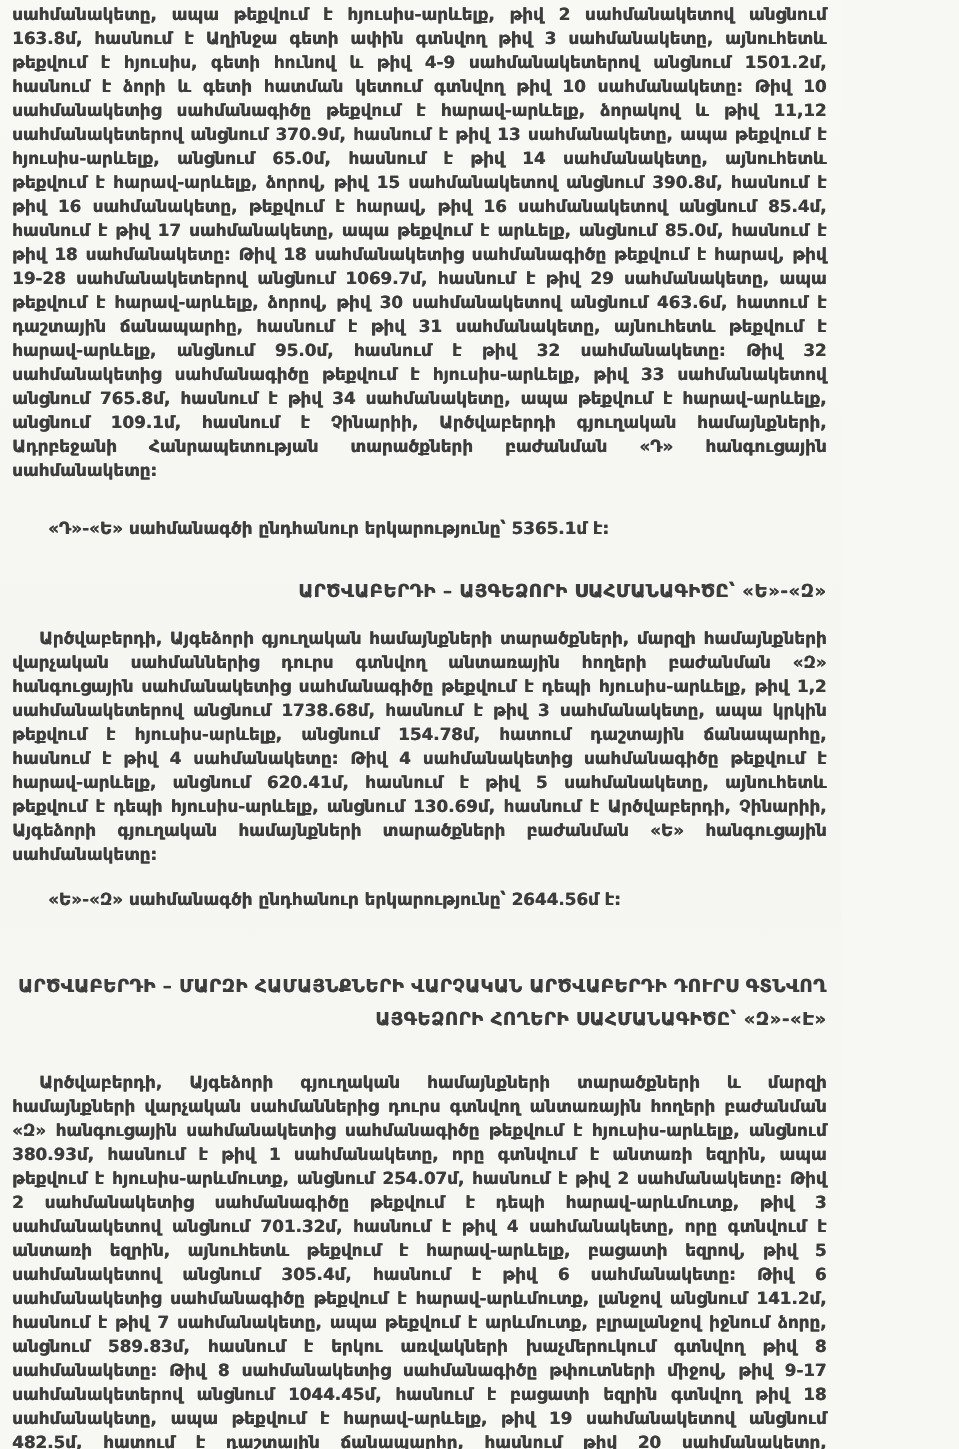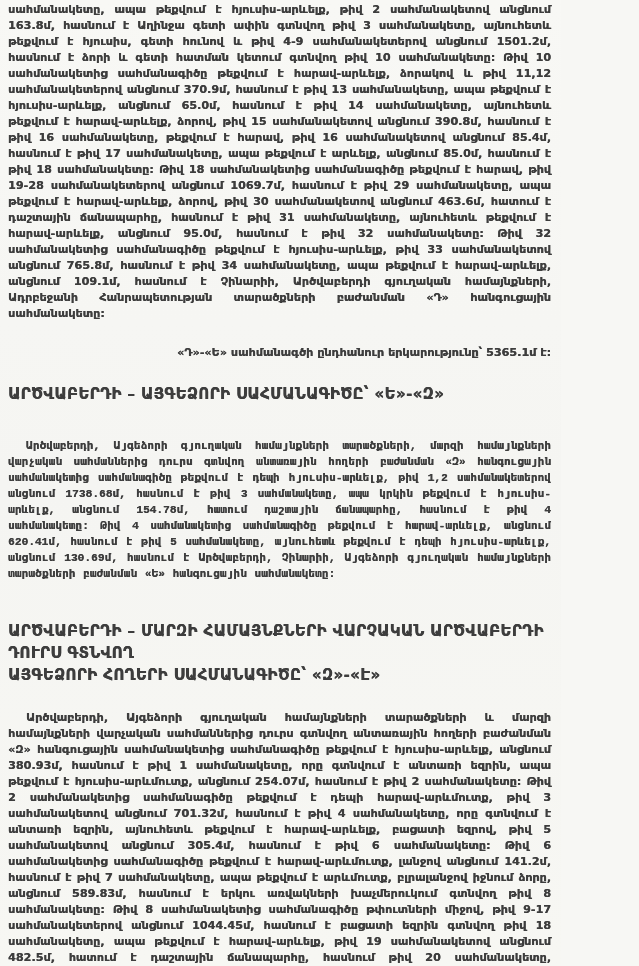--- a/index.html
+++ b/index.html
@@ -31,49 +31,50 @@
     word-spacing: 1px;
     margin: 0;
     text-shadow: 0.3px 0 0 #4a4a4a;
   }
   .para.indent { text-indent: 18px; }
   .length-line {
     margin: 0;
     padding-left: 24px;
     text-shadow: 0.3px 0 0 #4a4a4a;
   }
-  .length1 { margin-top: 23px; text-align: right; }
+  .length1 { margin-top: 23px; }
   .length2 { margin-top: 14px; }
   .heading {
-    text-align: left;
+    text-align: right;
     margin: 0;
-    font-size: 15px;
+    font-size: 12px;
     letter-spacing: 0.4px;
     line-height: 22px;
     text-shadow: 0.4px 0 0 #404040;
   }
   .heading1 { margin-top: 22px; }
   .heading2 { margin-top: 38px; }
-  .para2 { margin-top: 33px; font-family: Liberation Mono, monospace; }
+  .para2 { margin-top: 13px; }
   .para3 { margin-top: 24px; }
   .heading .hline { display: block; }
 </style>
 </head>
 <body>
 
 <div class="page">
 
   <p class="para">սահմանակետը, ապա թեքվում է հյուսիս-արևելք, թիվ 2 սահմանակետով անցնում 163.8մ, հասնում է Աղինջա գետի ափին գտնվող թիվ 3 սահմանակետը, այնուհետև թեքվում է հյուսիս, գետի հունով և թիվ 4-9 սահմանակետերով  անցնում 1501.2մ, հասնում է ձորի և գետի հատման կետում գտնվող թիվ 10 սահմանակետը: Թիվ 10 սահմանակետից սահմանագիծը թեքվում է հարավ-արևելք, ձորակով և թիվ 11,12 սահմանակետերով անցնում 370.9մ, հասնում է թիվ 13 սահմանակետը, ապա թեքվում է հյուսիս-արևելք, անցնում 65.0մ, հասնում է թիվ 14 սահմանակետը, այնուհետև թեքվում է  հարավ-արևելք, ձորով, թիվ 15 սահմանակետով  անցնում 390.8մ, հասնում է թիվ 16 սահմանակետը, թեքվում է հարավ, թիվ 16 սահմանակետով անցնում 85.4մ, հասնում է թիվ 17 սահմանակետը, ապա թեքվում է արևելք, անցնում 85.0մ, հասնում է թիվ 18 սահմանակետը: Թիվ 18 սահմանակետից սահմանագիծը թեքվում է հարավ, թիվ 19-28 սահմանակետերով անցնում 1069.7մ, հասնում է թիվ 29 սահմանակետը, ապա թեքվում է հարավ-արևելք, ձորով, թիվ 30 սահմանակետով անցնում 463.6մ, հատում է դաշտային ճանապարհը, հասնում է թիվ 31 սահմանակետը, այնուհետև թեքվում է հարավ-արևելք, անցնում 95.0մ, հասնում է թիվ 32 սահմանակետը:  Թիվ 32 սահմանակետից սահմանագիծը թեքվում է հյուսիս-արևելք, թիվ 33 սահմանակետով անցնում 765.8մ, հասնում է թիվ 34 սահմանակետը, ապա թեքվում է հարավ-արևելք, անցնում 109.1մ, հասնում է Չինարիի, Արծվաբերդի գյուղական համայնքների, Ադրբեջանի Հանրապետության տարածքների բաժանման «Դ» հանգուցային սահմանակետը:</p>
 
   <p class="length-line length1">«Դ»-«Ե»  սահմանագծի ընդհանուր երկարությունը՝  5365.1մ է:</p>
 
   <h2 class="heading heading1">ԱՐԾՎԱԲԵՐԴԻ – ԱՅԳԵՁՈՐԻ  ՍԱՀՄԱՆԱԳԻԾԸ՝  «Ե»-«Զ»</h2>
 
   <p class="para indent para2">Արծվաբերդի, Այգեձորի գյուղական համայնքների տարածքների, մարզի համայնքների վարչական սահմաններից դուրս գտնվող անտառային հողերի բաժանման «Զ» հանգուցային սահմանակետից սահմանագիծը թեքվում է դեպի հյուսիս-արևելք, թիվ 1,2 սահմանակետերով  անցնում 1738.68մ, հասնում է թիվ 3 սահմանակետը, ապա կրկին թեքվում է հյուսիս-արևելք, անցնում 154.78մ, հատում դաշտային ճանապարհը, հասնում է թիվ 4 սահմանակետը: Թիվ 4 սահմանակետից սահմանագիծը թեքվում է հարավ-արևելք, անցնում 620.41մ, հասնում է թիվ 5 սահմանակետը, այնուհետև թեքվում է դեպի հյուսիս-արևելք, անցնում 130.69մ, հասնում է Արծվաբերդի, Չինարիի, Այգեձորի գյուղական համայնքների տարածքների բաժանման «Ե» հանգուցային սահմանակետը:</p>
 
+  <p class="length-line length2">«Ե»-«Զ»  սահմանագծի ընդհանուր երկարությունը՝   2644.56մ է:</p>
 
   <h2 class="heading heading2">
     <span class="hline">ԱՐԾՎԱԲԵՐԴԻ – ՄԱՐԶԻ  ՀԱՄԱՅՆՔՆԵՐԻ  ՎԱՐՉԱԿԱՆ  ԱՐԾՎԱԲԵՐԴԻ  ԴՈՒՐՍ  ԳՏՆՎՈՂ</span>
     <span class="hline">ԱՅԳԵՁՈՐԻ  ՀՈՂԵՐԻ  ՍԱՀՄԱՆԱԳԻԾԸ՝  «Զ»-«Է»</span>
   </h2>
 
   <p class="para indent para3">Արծվաբերդի, Այգեձորի գյուղական համայնքների տարածքների և մարզի համայնքների վարչական սահմաններից դուրս գտնվող անտառային հողերի բաժանման «Զ» հանգուցային սահմանակետից սահմանագիծը թեքվում է հյուսիս-արևելք, անցնում 380.93մ, հասնում է թիվ 1 սահմանակետը, որը գտնվում է անտառի եզրին, ապա թեքվում է հյուսիս-արևմուտք, անցնում 254.07մ, հասնում է թիվ 2 սահմանակետը: Թիվ 2 սահմանակետից սահմանագիծը թեքվում է դեպի հարավ-արևմուտք, թիվ 3 սահմանակետով անցնում 701.32մ, հասնում է թիվ 4 սահմանակետը, որը գտնվում է անտառի եզրին, այնուհետև թեքվում է հարավ-արևելք, բացատի եզրով, թիվ 5 սահմանակետով անցնում 305.4մ, հասնում է թիվ 6 սահմանակետը: Թիվ 6 սահմանակետից սահմանագիծը թեքվում է հարավ-արևմուտք, լանջով անցնում 141.2մ, հասնում է թիվ 7 սահմանակետը, ապա թեքվում է արևմուտք, բլրալանջով իջնում ձորը, անցնում 589.83մ, հասնում է երկու առվակների խաչմերուկում գտնվող թիվ 8 սահմանակետը: Թիվ 8 սահմանակետից սահմանագիծը թփուտների միջով, թիվ 9-17 սահմանակետերով անցնում 1044.45մ, հասնում է բացատի եզրին գտնվող թիվ 18 սահմանակետը, ապա թեքվում է հարավ-արևելք, թիվ 19 սահմանակետով անցնում 482.5մ, հատում է դաշտային ճանապարհը, հասնում թիվ 20 սահմանակետը, այնուհետև թեքվում է դեպի հարավ, անտառի եզրով անցնում 127.52մ, հասնում է բարձունքի վրա գտնվող թիվ 21 սահմանակետը: Թիվ 21 սահմանակետից</p>
 
 </div>
 

